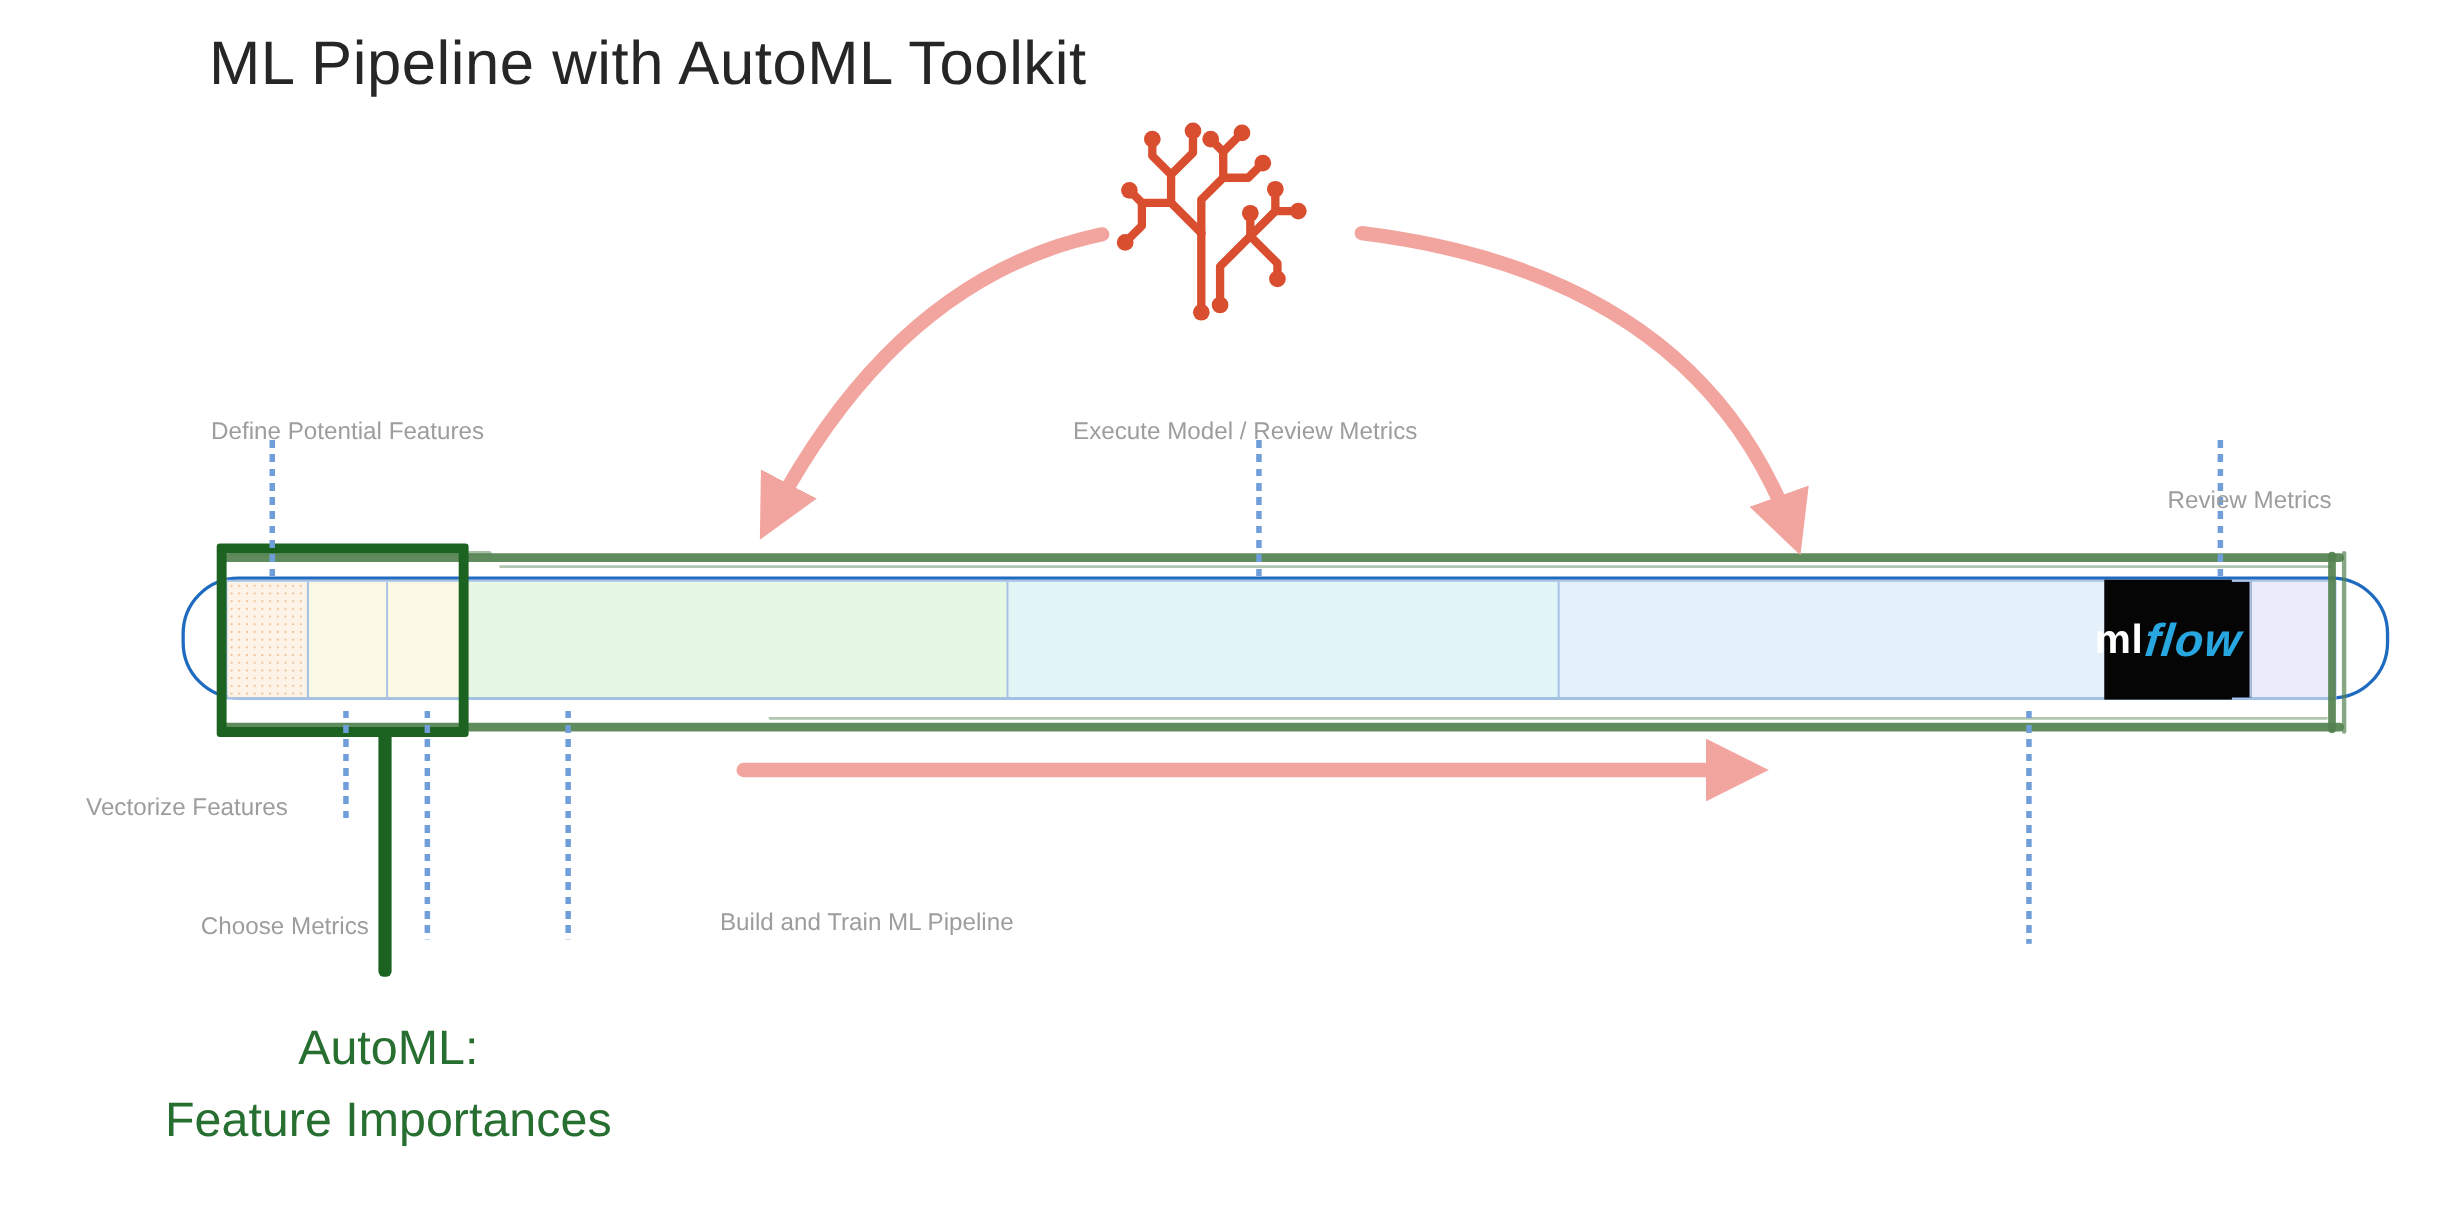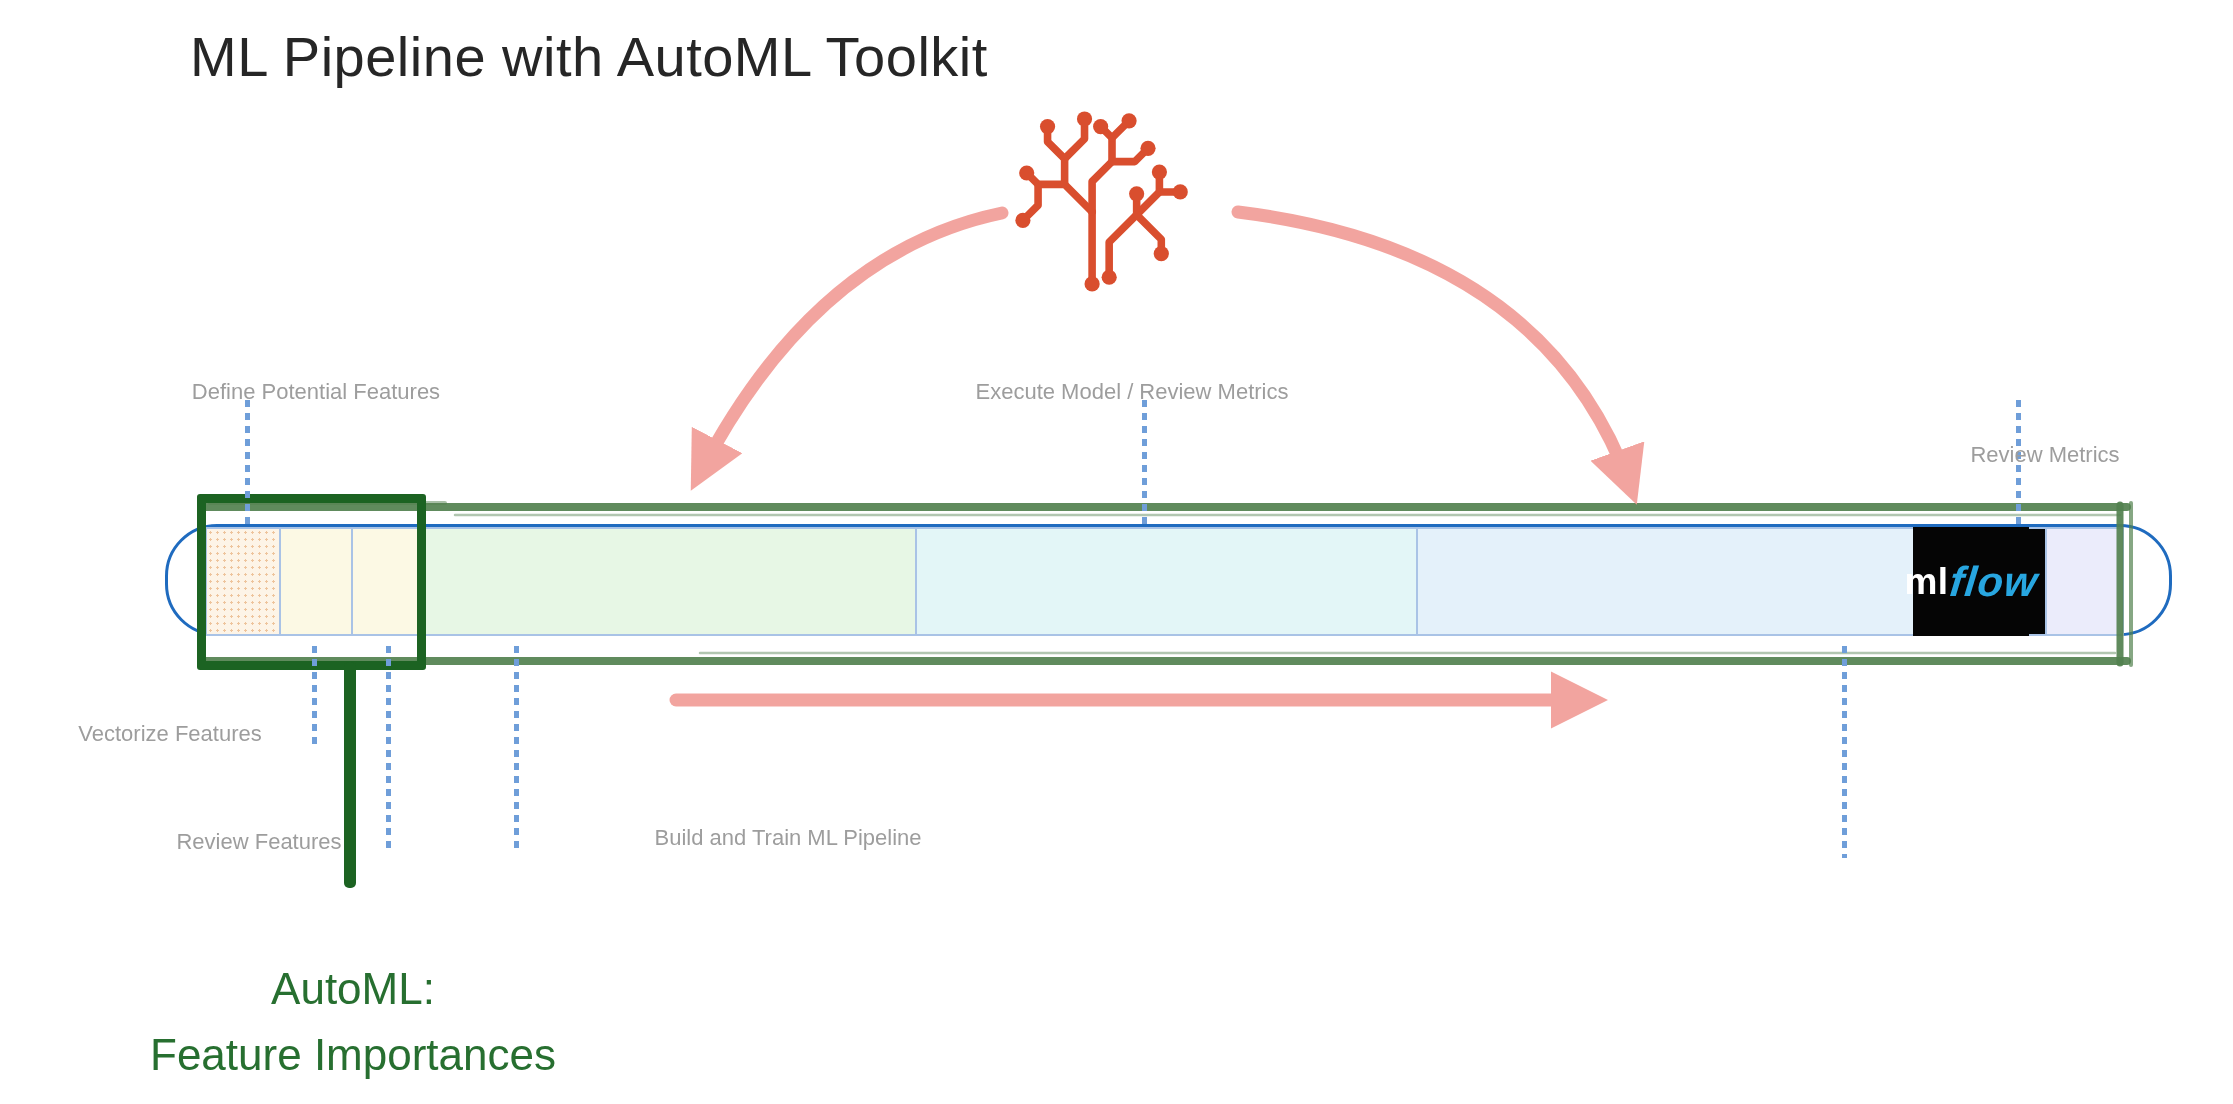--- a/index.html
+++ b/index.html
@@ -72,21 +72,21 @@
     position:absolute; left:197px; top:494px; width:229px; height:176px;
     border:9px solid var(--dark-green,#1c6322); border-radius:3px; box-sizing:border-box;
   }
   .feature-vline{
     position:absolute; left:344px; top:662px; width:12px; height:226px;
     background:var(--dark-green,#1c6322); border-radius:5px;
   }
   .annotation{
     position:absolute; left:353px; top:920px; transform:translateX(-50%);
     text-align:center; color:var(--annotation-green,#276f30);
-    font-size:44px; font-weight:300; line-height:66px; white-space:nowrap;margin-top:36px;
+    font-size:44px; font-weight:300; line-height:66px; white-space:nowrap;
   }
   svg.overlay{position:absolute; left:0; top:0; pointer-events:none;}
   .brain{position:absolute; left:985px; top:90px;}
 </style>
 </head>
 <body>
 
 <div class="canvas">
 
   <h1 class="title">ML Pipeline with AutoML Toolkit</h1>
@@ -129,21 +129,21 @@
   <div class="dotted dot-review"></div>
   <div class="dotted dot-vectorize"></div>
   <div class="dotted dot-choose"></div>
   <div class="dotted dot-build"></div>
   <div class="dotted dot-tune"></div>
 
   <div class="step-label lbl-define">Define Potential Features</div>
   <div class="step-label lbl-execute">Execute Model / Review Metrics</div>
   <div class="step-label lbl-review">Review Metrics</div>
   <div class="step-label lbl-vectorize">Vectorize Features</div>
-  <div class="step-label lbl-choose">Review Features</div>
+  <div class="step-label lbl-choose">Choose Metrics</div>
   <div class="step-label lbl-build">Build and Train ML Pipeline</div>
 
   <svg class="overlay" width="2233" height="1104" viewBox="0 0 2233 1104">
     <defs>
       <marker id="ah" viewBox="0 0 10 10" refX="6.5" refY="5" markerWidth="4.4" markerHeight="4.4" orient="auto">
         <path d="M0 0 L10 5 L0 10 Z" fill="#f2a09a"></path>
       </marker>
     </defs>
     <g stroke="#f2a09a" stroke-width="13" fill="none" stroke-linecap="round" opacity="0.95">
       <path d="M1002 213 Q 815 252 700 473" marker-end="url(#ah)"></path>

